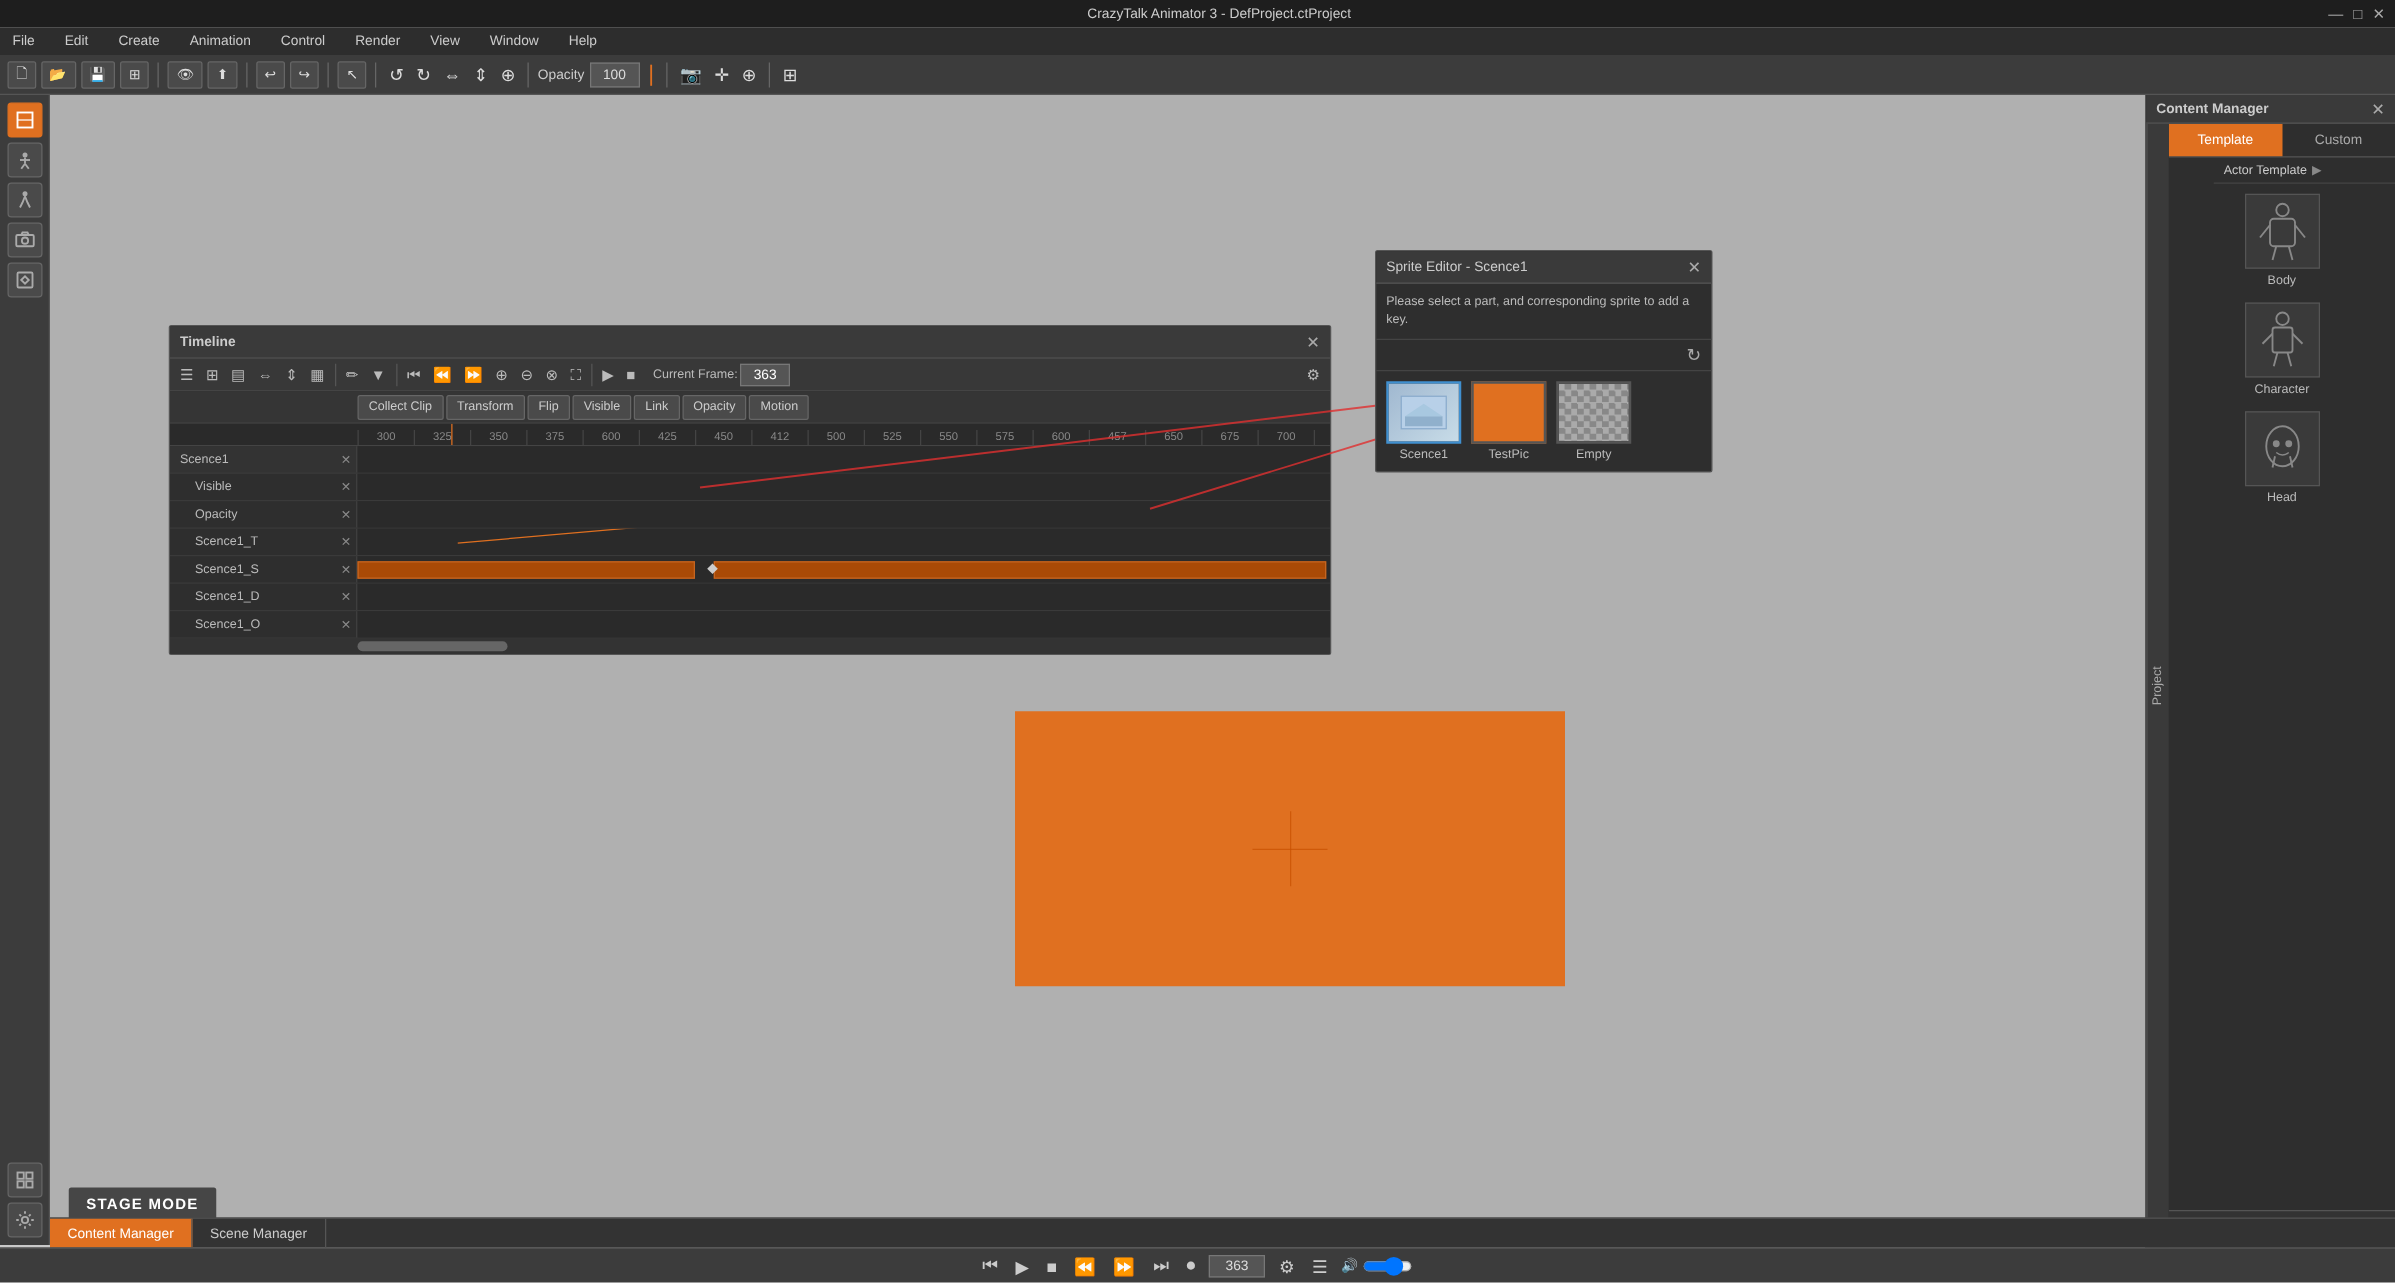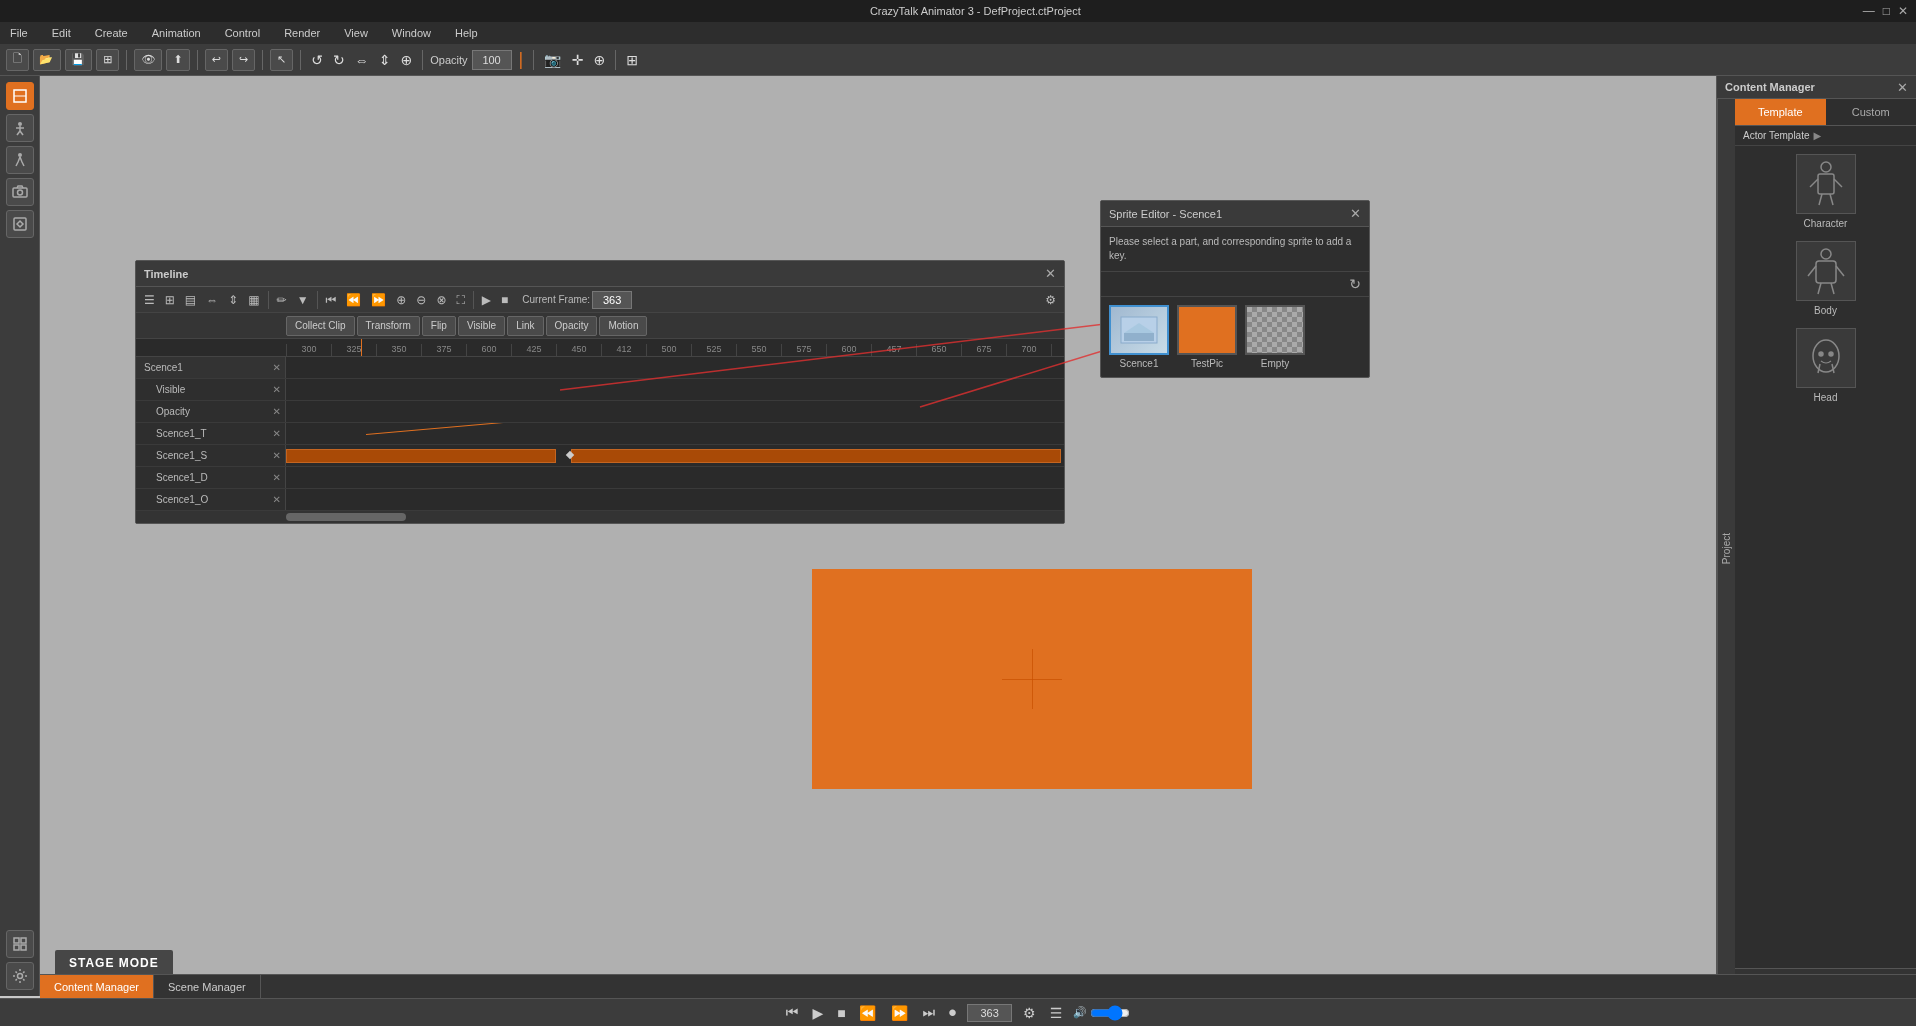--- a/index.html
+++ b/index.html
@@ -99,21 +99,21 @@
     .se-sprite-thumb.checker { background: repeating-conic-gradient(#888 0% 25%, #aaa 0% 50%) 0 0 / 10px 10px; }
     .se-sprite-label { color: #bbb; font-size: 10px; }
 
     
     #right-panel { position: absolute; right: 0; top: 76px; width: 200px; bottom: 28px; background: #2e2e2e; border-left: 1px solid #555; display: flex; flex-direction: column; }
     #cm-header { background: #3a3a3a; height: 24px; display: flex; align-items: center; justify-content: space-between; padding: 0 8px; border-bottom: 1px solid #555; }
     #cm-header .title { color: #ccc; font-size: 11px; font-weight: bold; }
     #cm-tabs { display: flex; border-bottom: 1px solid #555; }
     .cm-tab { flex: 1; height: 26px; display: flex; align-items: center; justify-content: center; font-size: 11px; cursor: pointer; color: #aaa; }
     .cm-tab.active { background: #e07020; color: #fff; }
-    #cm-breadcrumb { padding: 4px 8px; border-bottom: 1px solid #444; display: flex; align-items: center; gap: 4px; }
+    #cm-breadcrumb { padding: 4px 8px; border-bottom: 1px solid #444; display: flex; align-items: center; gap: 4px; margin-left: 36px; }
     #cm-breadcrumb .bc-text { color: #ccc; font-size: 10px; }
     #cm-breadcrumb .bc-arrow { color: #888; font-size: 10px; }
     #cm-content { flex: 1; padding: 8px; display: flex; flex-direction: column; gap: 12px; }
     .cm-item { display: flex; flex-direction: column; align-items: center; gap: 4px; cursor: pointer; }
     .cm-item-thumb { width: 60px; height: 60px; background: #3a3a3a; border: 1px solid #555; display: flex; align-items: center; justify-content: center; }
     .cm-item-thumb svg { color: #aaa; }
     .cm-item-label { color: #bbb; font-size: 10px; text-align: center; }
     #cm-project-tab { width: 18px; background: #3a3a3a; display: flex; align-items: center; justify-content: center; border-left: 1px solid #555; }
     #cm-project-tab span { color: #aaa; font-size: 10px; writing-mode: vertical-rl; transform: rotate(180deg); cursor: pointer; }
 
@@ -474,42 +474,42 @@
         <span class="bc-text">Actor Template</span>
         <span class="bc-arrow">▶</span>
       </div>
 
       <div id="cm-content">
 
         <div class="cm-item">
           <div class="cm-item-thumb">
             <svg width="40" height="50" viewBox="0 0 40 50" fill="none" stroke="#888" stroke-width="1.5">
               <circle cx="20" cy="8" r="5"></circle>
+              <rect x="10" y="15" width="20" height="22" rx="3"></rect>
+              <line x1="10" y1="20" x2="2" y2="30"></line>
+              <line x1="30" y1="20" x2="38" y2="30"></line>
+              <line x1="15" y1="37" x2="12" y2="48"></line>
+              <line x1="25" y1="37" x2="28" y2="48"></line>
+            </svg>
+          </div>
+          <span class="cm-item-label">Body</span>
+        </div>
+
+        <div class="cm-item">
+          <div class="cm-item-thumb">
+            <svg width="40" height="50" viewBox="0 0 40 50" fill="none" stroke="#888" stroke-width="1.5">
+              <circle cx="20" cy="8" r="5"></circle>
               <rect x="12" y="15" width="16" height="20" rx="2"></rect>
               <line x1="12" y1="20" x2="4" y2="28"></line>
               <line x1="28" y1="20" x2="36" y2="28"></line>
               <line x1="16" y1="35" x2="13" y2="46"></line>
               <line x1="24" y1="35" x2="27" y2="46"></line>
             </svg>
           </div>
           <span class="cm-item-label">Character</span>
-        </div>
-
-        <div class="cm-item">
-          <div class="cm-item-thumb">
-            <svg width="40" height="50" viewBox="0 0 40 50" fill="none" stroke="#888" stroke-width="1.5">
-              <circle cx="20" cy="8" r="5"></circle>
-              <rect x="10" y="15" width="20" height="22" rx="3"></rect>
-              <line x1="10" y1="20" x2="2" y2="30"></line>
-              <line x1="30" y1="20" x2="38" y2="30"></line>
-              <line x1="15" y1="37" x2="12" y2="48"></line>
-              <line x1="25" y1="37" x2="28" y2="48"></line>
-            </svg>
-          </div>
-          <span class="cm-item-label">Body</span>
         </div>
 
         <div class="cm-item">
           <div class="cm-item-thumb">
             <svg width="40" height="40" viewBox="0 0 40 40" fill="none" stroke="#888" stroke-width="1.5">
               <ellipse cx="20" cy="18" rx="13" ry="16"></ellipse>
               <line x1="14" y1="26" x2="12" y2="35"></line>
               <line x1="26" y1="26" x2="28" y2="35"></line>
               <ellipse cx="15" cy="16" rx="2" ry="2" fill="#888"></ellipse>
               <ellipse cx="25" cy="16" rx="2" ry="2" fill="#888"></ellipse>

